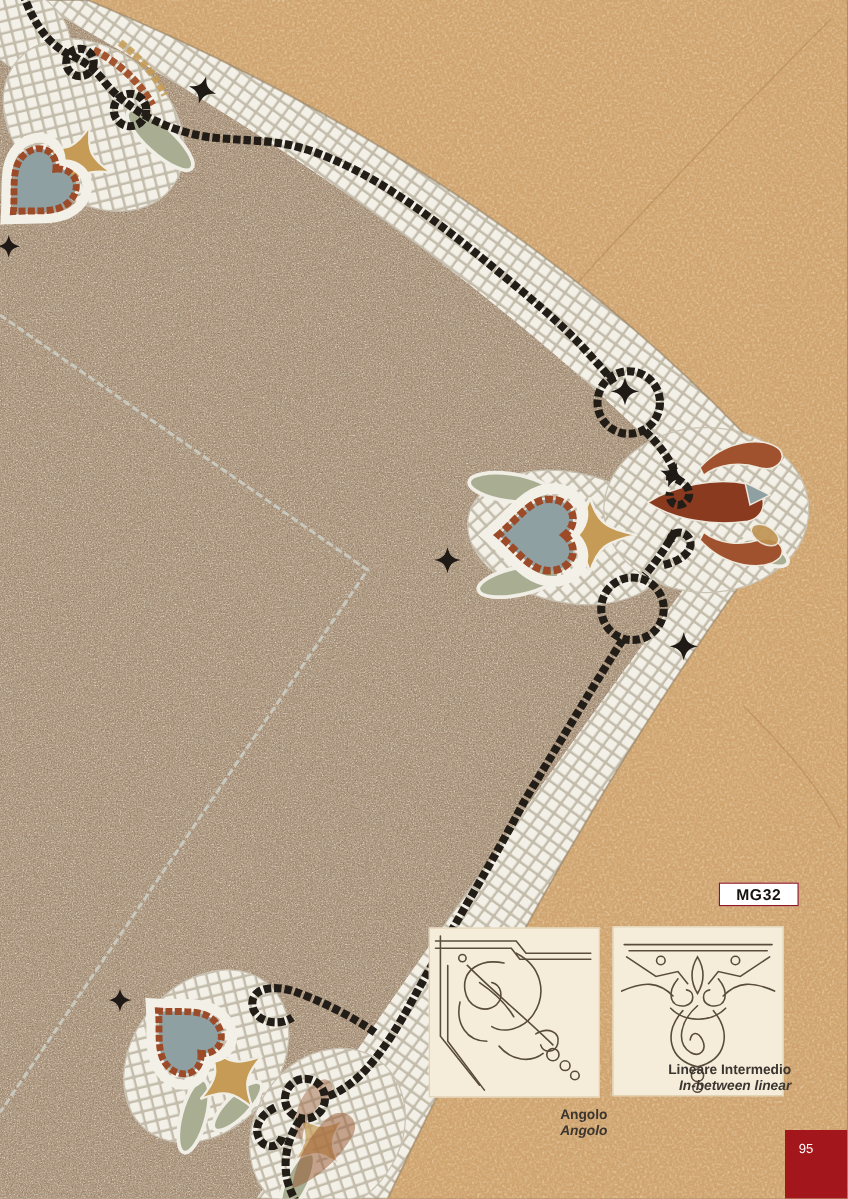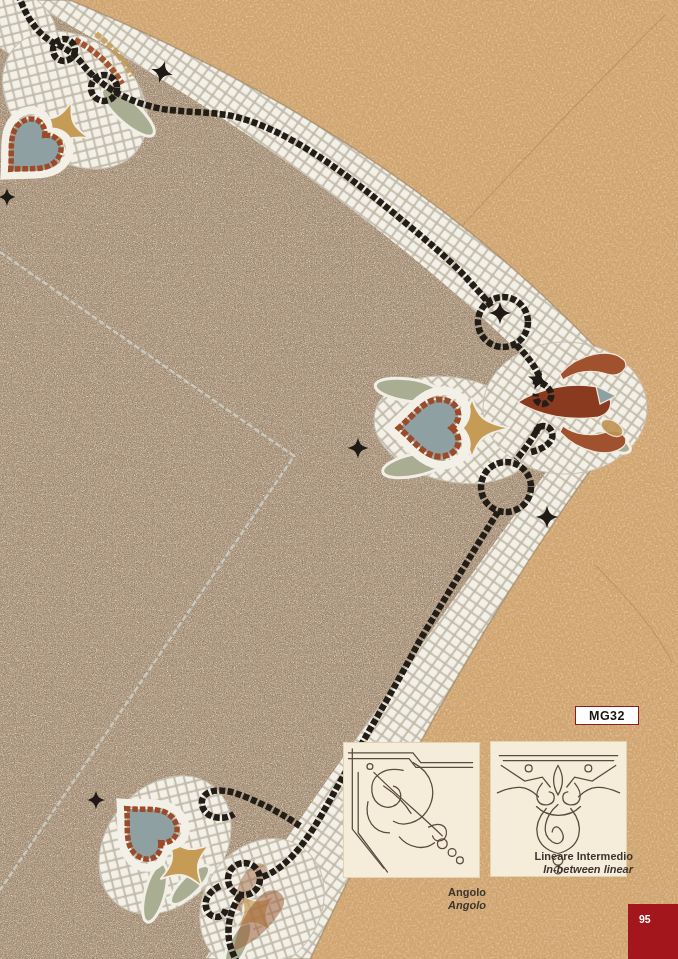--- a/index.html
+++ b/index.html
@@ -23,21 +23,21 @@
   #card-linear{left:490px;top:741px;}
   .thumb-caption{
     position:absolute;width:150px;text-align:right;color:#3b3530;
     font-size:11px;line-height:13px;font-weight:bold;
   }
   #caption-corner{left:336px;top:886px;}
   #caption-linear{left:483px;top:850px;}
   .thumb-caption .sub{font-style:italic;}
   .page-tab{
     position:absolute;left:628px;top:904px;width:50px;height:55px;
-    background:#a3161b;color:#ffffff;font-weight:bold;font-size:10.5px;
+    background:#a3161b;color:#ffffff;font-weight:normal;font-size:10.5px;
     box-sizing:border-box;padding:9px 0 0 11px;
   }
 </style>
 </head>
 <body>
 
 <div class="page">
 
   <svg class="scene" viewBox="0 0 678 959" aria-hidden="true">
     <defs>

